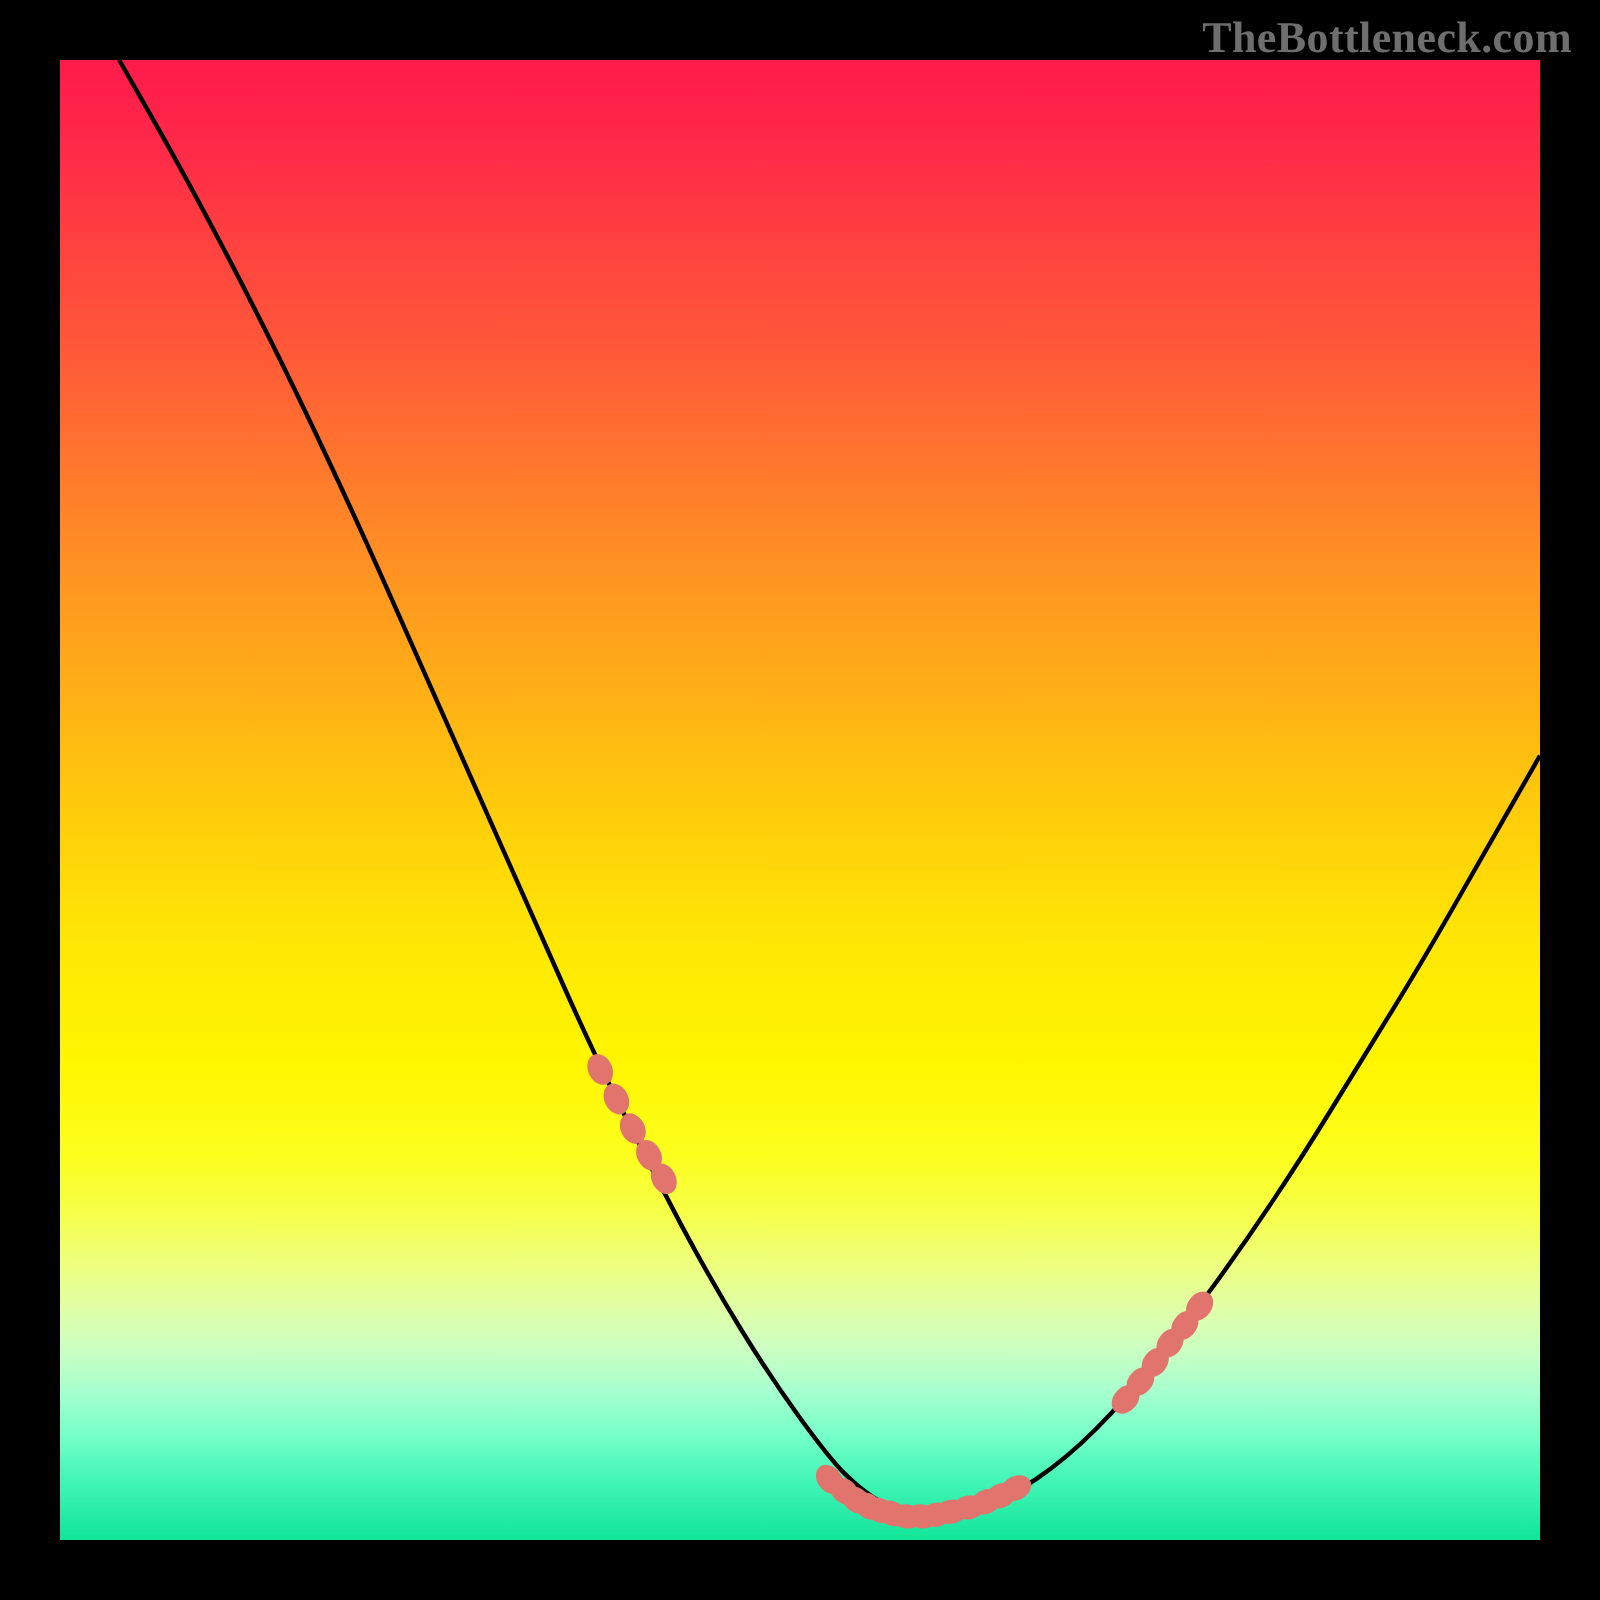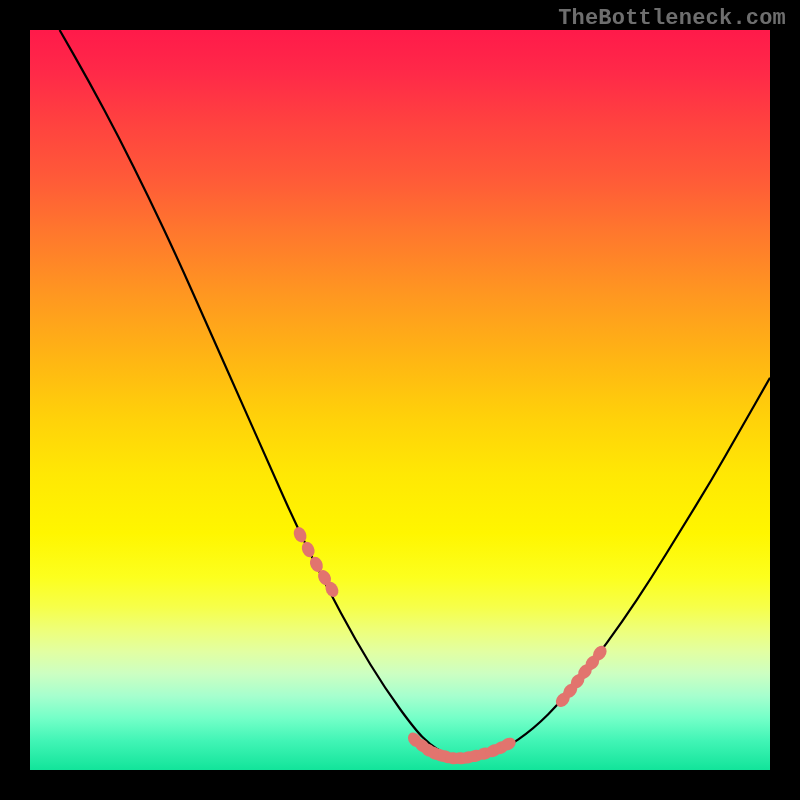--- a/index.html
+++ b/index.html
@@ -34,21 +34,21 @@
       #ccffc2 87%,
       #a6ffce 90%,
       #74ffc8 93%,
       #42f5b6 96%,
       #12e49a 100%);
   }
   .watermark {
     position: absolute;
     top: 6px;
     right: 14px;
-    font-family: Liberation Mono, monospace;
+    font-family: Liberation Serif, serif;
     font-size: 22px;
     font-weight: bold;
     color: #6e6e6e;
     letter-spacing: 0.2px;
   }
   svg.curve {
     position: absolute;
     left: 0; top: 0;
     width: 740px;
     height: 740px;

